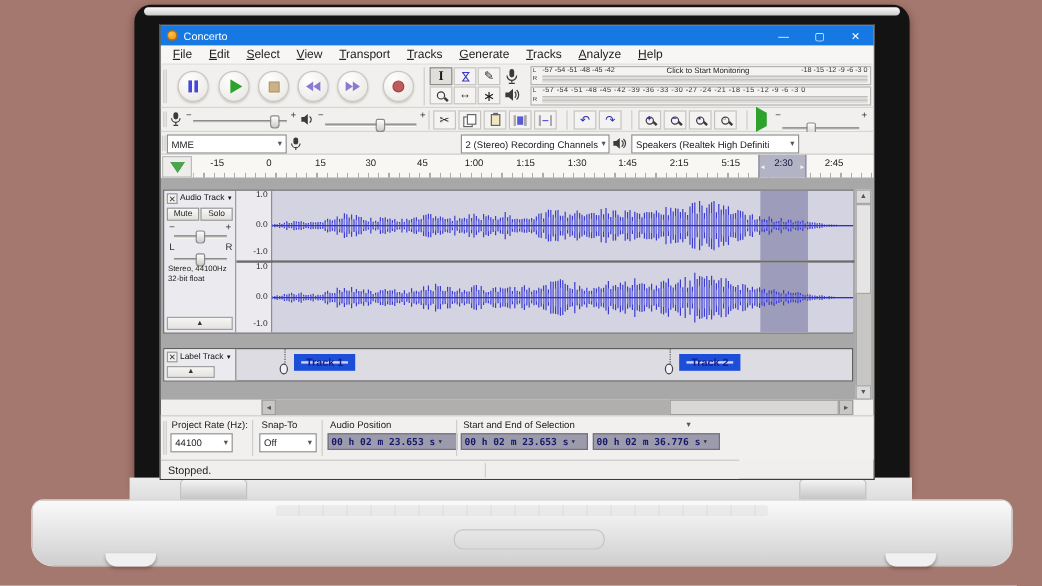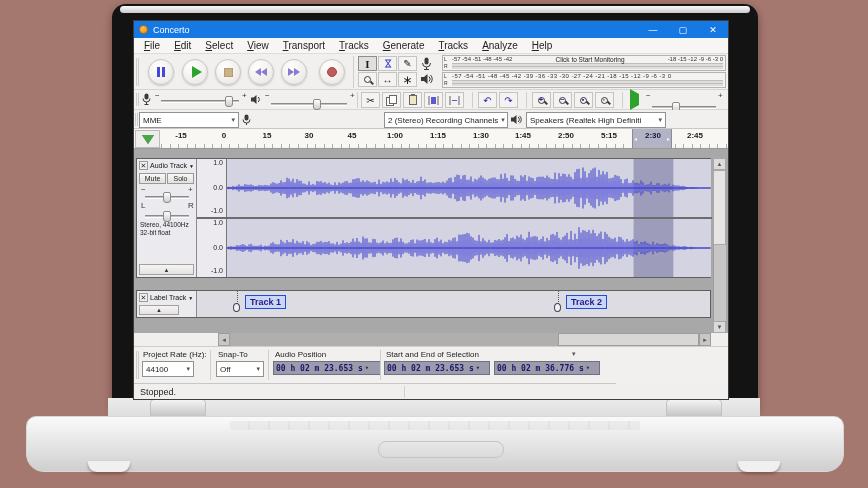--- a/index.html
+++ b/index.html
@@ -65,37 +65,37 @@
   .ic-trim{position:relative;width:11px;height:9px;background:linear-gradient(90deg,#aaa 0 2px,transparent 2px 9px,#aaa 9px)}
   .ic-trim::before{content:"";position:absolute;left:3px;top:1px;width:5px;height:7px;background:#5a5ad8}
   .ic-sil{position:relative;width:11px;height:9px;background:linear-gradient(90deg,#aaa 0 2px,transparent 2px 9px,#aaa 9px)}
   .ic-sil::before{content:"";position:absolute;left:3px;top:4px;width:5px;height:1px;background:#5a5ad8}
   .combo{height:16px;background:#fff;border:1px solid #919191;font-size:8px;color:#222;display:flex;align-items:center;padding:0 3px;white-space:nowrap;overflow:hidden}
   .combo b{margin-left:auto;font-weight:normal;color:#555;font-size:7px;padding-left:3px}
   
   .ruler{left:0;top:108px;width:594px;height:20px;background:#f8f7f3;border-bottom:1px solid #9a9a9a;background-image:repeating-linear-gradient(90deg,#adadad 0 1px,transparent 1px 8.56px);background-size:100% 4px;background-position:27px 100%;background-repeat:no-repeat}
   .pinbox{left:1px;top:109px;width:25px;height:18px;background:#eeedeb;border:1px solid #bdbcba;display:flex;align-items:center;justify-content:center}
   .pintri{width:0;height:0;border-left:6px solid transparent;border-right:6px solid transparent;border-top:9px solid #49a649;filter:drop-shadow(0 0 .5px #1d6b1d)}
-  .rtick{position:absolute;top:2px;transform:translateX(-50%);font-size:8px;font-weight:bold;color:#222}
+  .rtick{position:absolute;top:2px;transform:translateX(-50%);font-size:8px;font-weight:normal;color:#222}
   .rulersel{left:498px;top:108px;width:40px;height:19px;background:#b3b3c6;border-left:1px solid #8a8a9a;border-right:1px solid #8a8a9a;display:flex;justify-content:space-between;align-items:center;color:#f2f2f2;font-size:6px;padding:0 1px}
   
   .trackarea{left:0;top:128px;width:594px;height:184px;background:#a9a8a8}
   .atrack{left:2px;top:9px;width:575px;height:120px;border:1px solid #5f5f5f;background:#d3d3e1}
   .tpanel{left:0;top:0;width:60px;height:118px;background:#ebeaee;border-right:1px solid #8a8a8a}
   .closex{font-size:7px;width:9px;height:9px;border:1px solid #9a9a9a;display:flex;align-items:center;justify-content:center;background:#f2f1ef;color:#333}
   .tname{font-size:7px;color:#111;white-space:nowrap}
   .mbtn{height:11px;border:1px solid #999;background:linear-gradient(#f8f8f6,#e2e0dd);font-size:7px;display:flex;align-items:center;justify-content:center;color:#222}
   .info{font-size:6.5px;color:#222;line-height:7.5px}
   .collapse{border:1px solid #a2a1a0;background:linear-gradient(#f6f5f3,#e5e3e0);display:flex;align-items:center;justify-content:center;font-size:6px;color:#333}
   .vruler{left:60px;top:0;width:30px;height:118px;background:#eceaef;border-right:1px solid #777;font-size:7px;color:#222}
   .vr span{position:absolute;right:3px}
   .chdiv{left:60px;width:515px;height:2px;background:#6c6c6c}
   .ltrack{left:2px;top:141px;width:575px;height:28px;border:1px solid #5f5f5f;background:#dcdce2}
   .lpanel{left:0;top:0;width:60px;height:26px;background:#ebeaee;border-right:1px solid #8a8a8a}
-  .chip{position:absolute;height:14px;background:#ccd5f4;border:1px solid #1d4ed8;color:#1d1d86;font-size:9px;display:flex;align-items:center;padding:0 4px;font-weight:bold}
+  .chip{position:absolute;height:14px;background:#ccd5f4;border:6px solid #1d4ed8;color:#1d1d86;font-size:9px;display:flex;align-items:center;padding:0 4px;font-weight:bold}
   .flagdot{position:absolute;width:7px;height:9px;border:1px solid #444;border-radius:50%;background:#eef0fb}
   .flagline{position:absolute;width:0;border-left:1px dotted #555}
   
   .vscroll{left:579px;top:137px;width:13px;height:175px;background:#c7c6c5;border-left:1px solid #9d9d9d}
   .varrow{width:13px;height:12px;background:#dcdbd9;border:1px solid #a8a8a8;display:flex;align-items:center;justify-content:center;font-size:6px;color:#555}
   .vthumb{left:579px;top:149px;width:13px;height:75px;background:#e6e5e3;border:1px solid #a8a8a8}
   .hscroll{left:84px;top:312px;width:493px;height:13px;background:#b0afae}
   .harrow{position:absolute;top:0;width:12px;height:13px;background:#c8c7c5;border:1px solid #9d9d9d;display:flex;align-items:center;justify-content:center;font-size:7px;color:#555}
   .hthumb{position:absolute;left:340px;top:0;width:141px;height:13px;background:#d8d7d5;border:1px solid #9d9d9d}
   
@@ -353,21 +353,21 @@
   <div class="abs ruler">
     <span class="rtick" style="left:47px">-15</span>
     <span class="rtick" style="left:90px">0</span>
     <span class="rtick" style="left:133px">15</span>
     <span class="rtick" style="left:175px">30</span>
     <span class="rtick" style="left:218px">45</span>
     <span class="rtick" style="left:261px">1:00</span>
     <span class="rtick" style="left:304px">1:15</span>
     <span class="rtick" style="left:347px">1:30</span>
     <span class="rtick" style="left:389px">1:45</span>
-    <span class="rtick" style="left:432px">2:50</span>
+    <span class="rtick" style="left:432px">2:15</span>
     <span class="rtick" style="left:475px">5:15</span>
     <span class="rtick" style="left:561px">2:45</span>
   </div>
   <div class="abs rulersel">
     <span>◂</span>
     <span class="rtick" style="left:20px;color:#16163f">2:30</span>
     <span>▸</span>
   </div>
   <div class="abs pinbox">
       <span class="pintri"></span>

